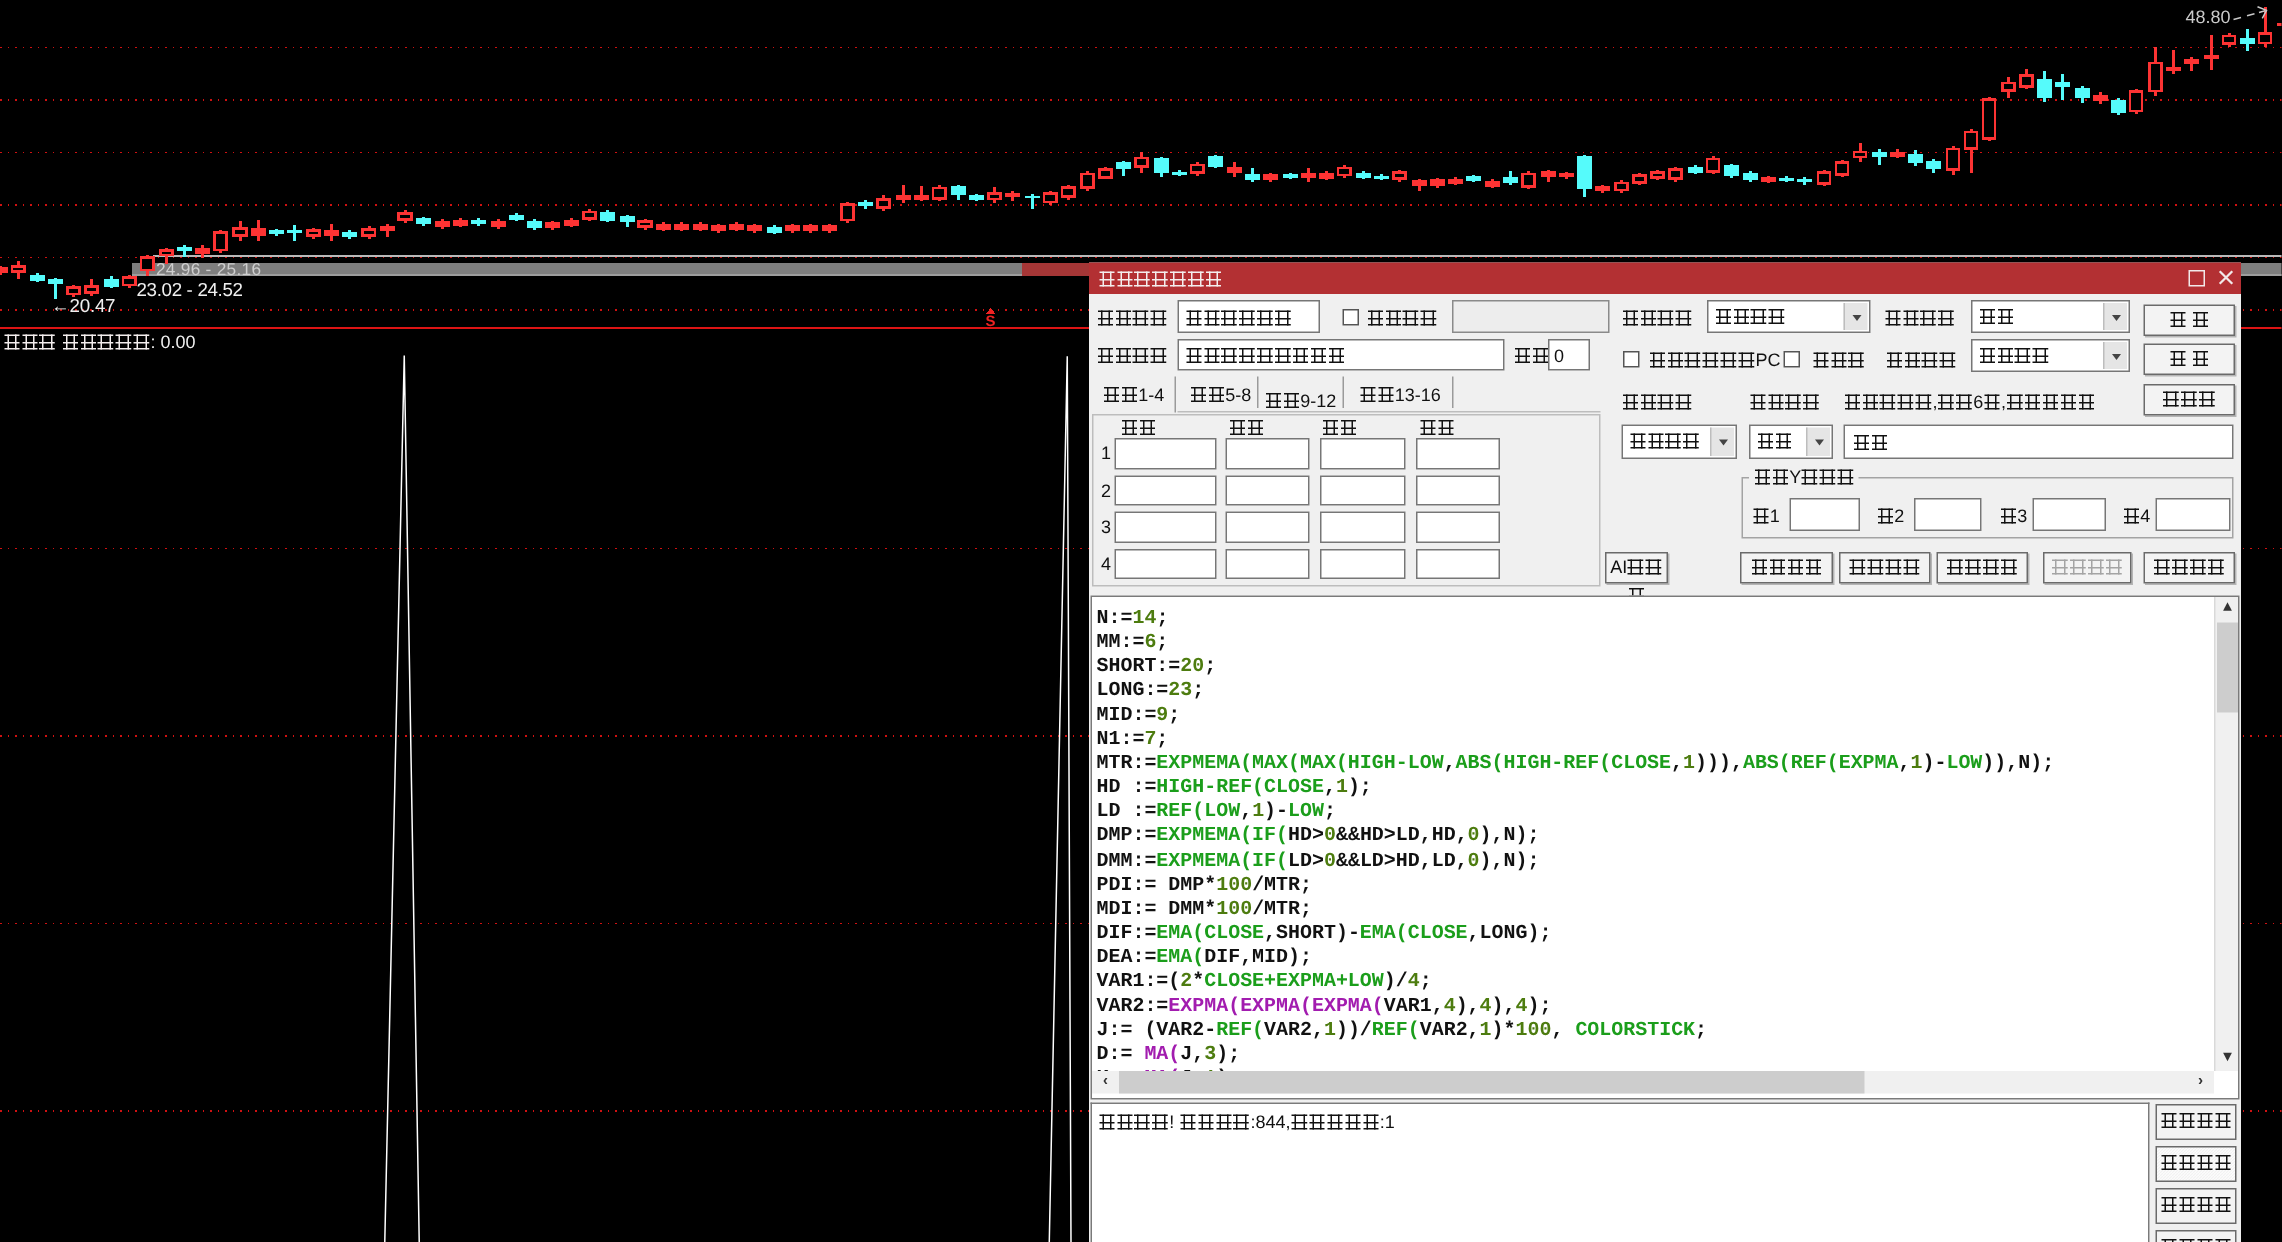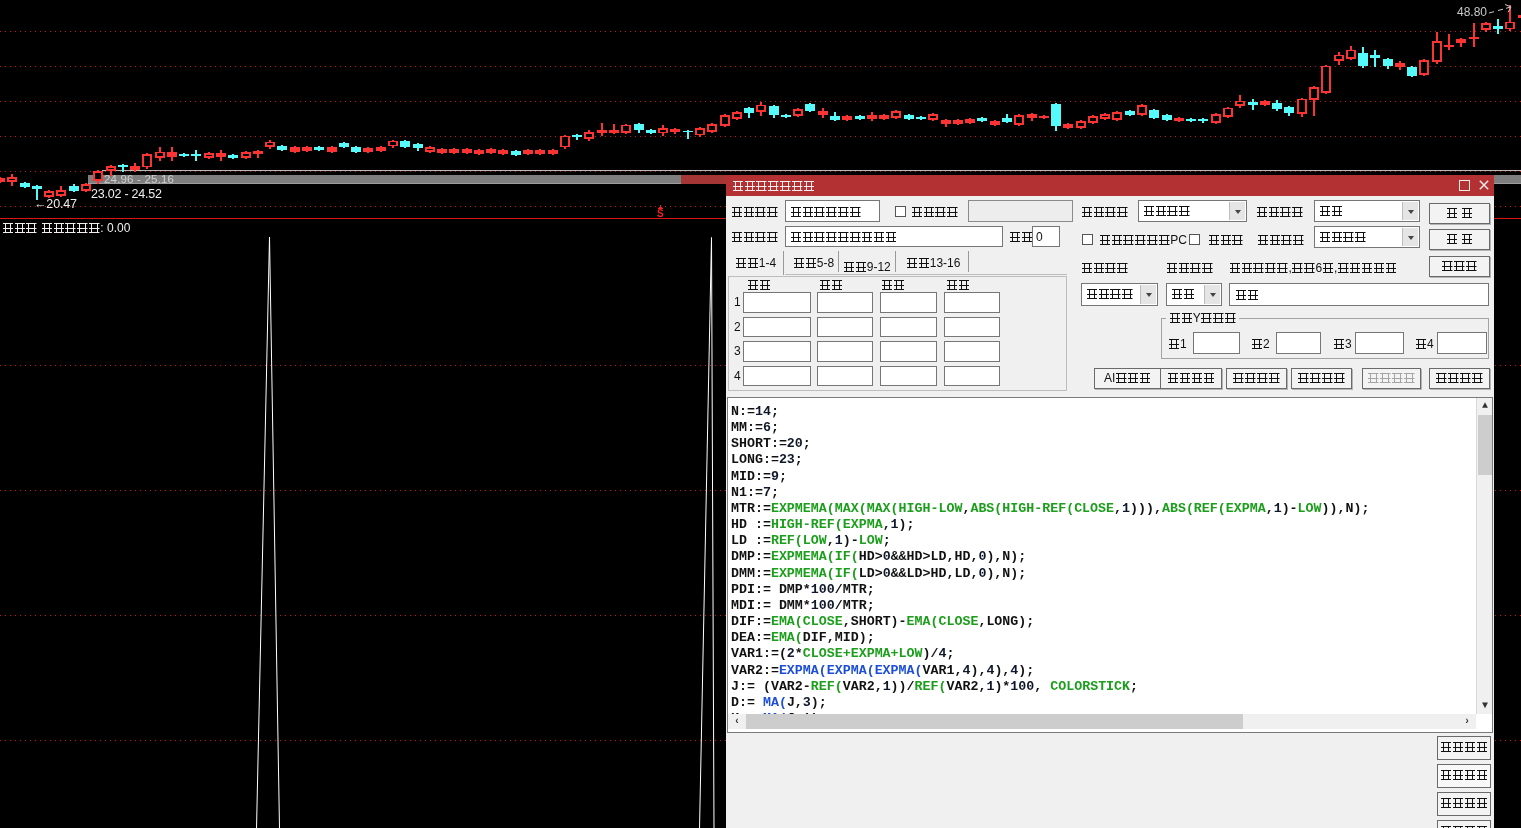--- a/index.html
+++ b/index.html
@@ -32,21 +32,21 @@
 .btn2{position:absolute;background:#f3f3f3;border:1px solid #6a6a6a;text-align:center;line-height:21px}
 .dd{position:absolute;background:#fff;border:1px solid #767676}
 .dd b{position:absolute;right:1px;top:1px;bottom:1px;width:16px;background:#e5e5e5;border-left:1px solid #bdbdbd;font-weight:normal}
 .dd b:after{content:"";position:absolute;left:4.5px;top:8px;border:3.5px solid transparent;border-top:4.5px solid #444}
 .dd span{position:absolute;left:4px;top:3px}
 .cb{position:absolute;width:11px;height:11px;background:#fff;border:1px solid #555}
 .lab{position:absolute;white-space:nowrap}
 #code{position:absolute;left:1px;top:222px;width:766px;height:336px;background:#fff;border:1px solid #7a7a7a;
  font-family:"Liberation Mono",monospace;font-size:13.3px;font-weight:bold;line-height:16.15px;overflow:hidden}
 #code pre{position:absolute;left:3px;top:6px;font:inherit}
-.o{color:#0f172a}.gr{color:#1b9e1b}.bl{color:#1d4ed8}
+.o{color:#4d7c0f}.gr{color:#1b9e1b}.bl{color:#a21caf}
 #vsb{position:absolute;right:0;top:0;width:16px;height:316px;background:#f0f0f0;border-left:1px solid #d9d9d9}
 #hsb{position:absolute;left:0;bottom:3.5px;height:15px;right:16px;background:#f0f0f0}
 .sbtn{position:absolute;color:#333;font-size:10px;text-align:center;line-height:15px}
 </style></head><body>
 <svg id="chart" width="1521" height="828" viewBox="0 0 1521 828" shape-rendering="crispEdges">
 <rect width="1521" height="828" fill="#000"></rect>
 <line x1="0" y1="31.5" x2="1521" y2="31.5" stroke="#cf1111" stroke-width="1" stroke-dasharray="1 4"></line>
 <line x1="0" y1="66.5" x2="1521" y2="66.5" stroke="#cf1111" stroke-width="1" stroke-dasharray="1 4"></line>
 <line x1="0" y1="101.5" x2="1521" y2="101.5" stroke="#cf1111" stroke-width="1" stroke-dasharray="1 4"></line>
 <line x1="0" y1="136.5" x2="1521" y2="136.5" stroke="#cf1111" stroke-width="1" stroke-dasharray="1 4"></line>
@@ -427,35 +427,35 @@
 <div class="ab" style="left:435px;top:143px;width:328px;height:41px;border:1px solid #a3a3a3"></div>
 <div class="ab" style="left:440px;top:136px;background:#f0f0f0;padding:0 3px"><i class="k"></i><i class="k"></i>Y<i class="k"></i><i class="k"></i><i class="k"></i></div>
 <div class="lab" style="left:442px;top:162px"><i class="k"></i>1</div>
 <div class="inp" style="left:467px;top:157px;width:47px;height:22px"></div>
 <div class="lab" style="left:525px;top:162px"><i class="k"></i>2</div>
 <div class="inp" style="left:550px;top:157px;width:45px;height:22px"></div>
 <div class="lab" style="left:607px;top:162px"><i class="k"></i>3</div>
 <div class="inp" style="left:629px;top:157px;width:49px;height:22px"></div>
 <div class="lab" style="left:689px;top:162px"><i class="k"></i>4</div>
 <div class="inp" style="left:711px;top:157px;width:50px;height:22px"></div>
-<div class="btn" style="left:368px;top:193px;width:67px;height:21px">AI<i class="k"></i><i class="k"></i><i class="k"></i></div>
+<div class="btn" style="left:344px;top:193px;width:42px;height:21px">AI<i class="k"></i><i class="k"></i><i class="k"></i></div>
 <div class="btn" style="left:434px;top:193px;width:62px;height:21px"><i class="k"></i><i class="k"></i><i class="k"></i><i class="k"></i></div>
 <div class="btn" style="left:500px;top:193px;width:61px;height:21px"><i class="k"></i><i class="k"></i><i class="k"></i><i class="k"></i></div>
 <div class="btn" style="left:565px;top:193px;width:61px;height:21px"><i class="k"></i><i class="k"></i><i class="k"></i><i class="k"></i></div>
 <div class="btn" style="left:636px;top:193px;width:59px;height:21px;color:#a4a4a4"><i class="g"></i><i class="g"></i><i class="g"></i><i class="g"></i></div>
 <div class="btn" style="left:703px;top:193px;width:61px;height:21px"><i class="k"></i><i class="k"></i><i class="k"></i><i class="k"></i></div>
 <div id="code">
       <pre>N:=<span class="o">14</span>;
 MM:=<span class="o">6</span>;
 SHORT:=<span class="o">20</span>;
 LONG:=<span class="o">23</span>;
 MID:=<span class="o">9</span>;
 N1:=<span class="o">7</span>;
 MTR:=<span class="gr">EXPMEMA(MAX(MAX(HIGH-LOW</span>,<span class="gr">ABS(HIGH-REF(CLOSE</span>,<span class="o">1</span>))),<span class="gr">ABS(REF(EXPMA</span>,<span class="o">1</span>)-<span class="gr">LOW</span>)),N);
-HD :=<span class="gr">HIGH-REF(EXPMA</span>,<span class="o">1</span>);
+HD :=<span class="gr">HIGH-REF(CLOSE</span>,<span class="o">1</span>);
 LD :=<span class="gr">REF(LOW</span>,<span class="o">1</span>)-<span class="gr">LOW</span>;
 DMP:=<span class="gr">EXPMEMA(IF(</span>HD&gt;<span class="o">0</span>&amp;&amp;HD&gt;LD,HD,<span class="o">0</span>),N);
 DMM:=<span class="gr">EXPMEMA(IF(</span>LD&gt;<span class="o">0</span>&amp;&amp;LD&gt;HD,LD,<span class="o">0</span>),N);
 PDI:= DMP*<span class="o">100</span>/MTR;
 MDI:= DMM*<span class="o">100</span>/MTR;
 DIF:=<span class="gr">EMA(CLOSE</span>,SHORT)-<span class="gr">EMA(CLOSE</span>,LONG);
 DEA:=<span class="gr">EMA(</span>DIF,MID);
 VAR1:=(<span class="o">2</span>*<span class="gr">CLOSE+EXPMA+LOW</span>)/<span class="o">4</span>;
 VAR2:=<span class="bl">EXPMA(EXPMA(EXPMA(</span>VAR1,<span class="o">4</span>),<span class="o">4</span>),<span class="o">4</span>);
 J:= (VAR2-<span class="gr">REF(</span>VAR2,<span class="o">1</span>))/<span class="gr">REF(</span>VAR2,<span class="o">1</span>)*<span class="o">100</span>, <span class="gr">COLORSTICK</span>;
@@ -465,16 +465,19 @@
         <div class="sbtn" style="left:0;top:0;width:16px;height:16px">▲</div>
         <div class="ab" style="left:1px;top:17px;width:14px;height:60px;background:#cdcdcd"></div>
         <div class="sbtn" style="left:0;bottom:0;width:16px;height:16px">▼</div>
       </div>
 <div id="hsb">
         <div class="sbtn" style="left:2px;top:0;width:14px;height:15px">‹</div>
         <div class="ab" style="left:18px;top:0;width:497px;height:15px;background:#cdcdcd"></div>
         <div class="sbtn" style="right:2px;top:0;width:14px;height:15px">›</div>
       </div>
 </div>
+<div class="ab" style="left:1px;top:560px;width:706px;height:93px;background:#fff;border:1px solid #7a7a7a;border-bottom:none">
+      <div style="margin:5px 0 0 4px"><i class="k"></i><i class="k"></i><i class="k"></i><i class="k"></i>! <i class="k"></i><i class="k"></i><i class="k"></i><i class="k"></i>:844,<i class="k"></i><i class="k"></i><i class="k"></i><i class="k"></i><i class="k"></i>:1</div>
+    </div>
 <div class="btn2" style="left:711px;top:561px;width:54px;height:24px"><i class="k"></i><i class="k"></i><i class="k"></i><i class="k"></i></div>
 <div class="btn2" style="left:711px;top:589px;width:54px;height:24px;border-color:#6a6a6a;background-color:#f2f2f2;background-image:linear-gradient(45deg,#fff 25%,transparent 25%,transparent 75%,#fff 75%),linear-gradient(45deg,#fff 25%,transparent 25%,transparent 75%,#fff 75%);background-size:2px 2px;background-position:0 0,1px 1px"><i class="k"></i><i class="k"></i><i class="k"></i><i class="k"></i></div>
 <div class="btn2" style="left:711px;top:617px;width:54px;height:24px"><i class="k"></i><i class="k"></i><i class="k"></i><i class="k"></i></div>
 <div class="btn2" style="left:711px;top:645px;width:54px;height:24px"><i class="k"></i><i class="k"></i><i class="k"></i><i class="k"></i></div>
   </div>
 </body></html>

